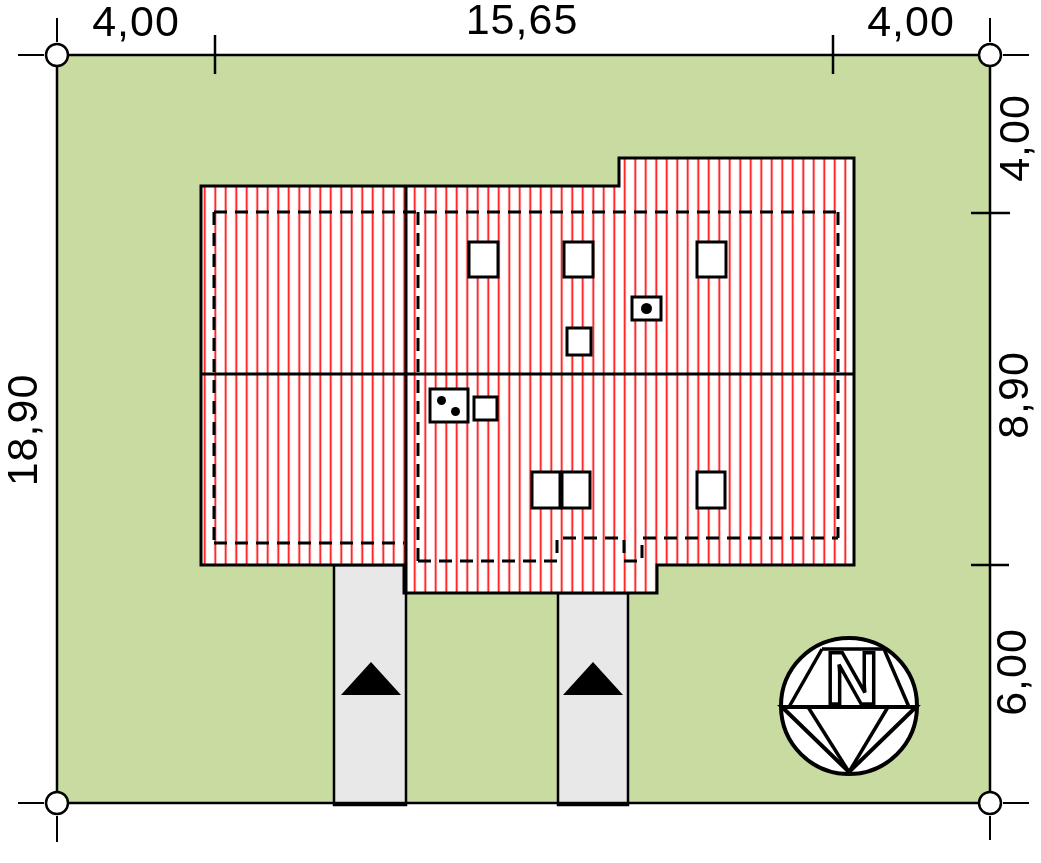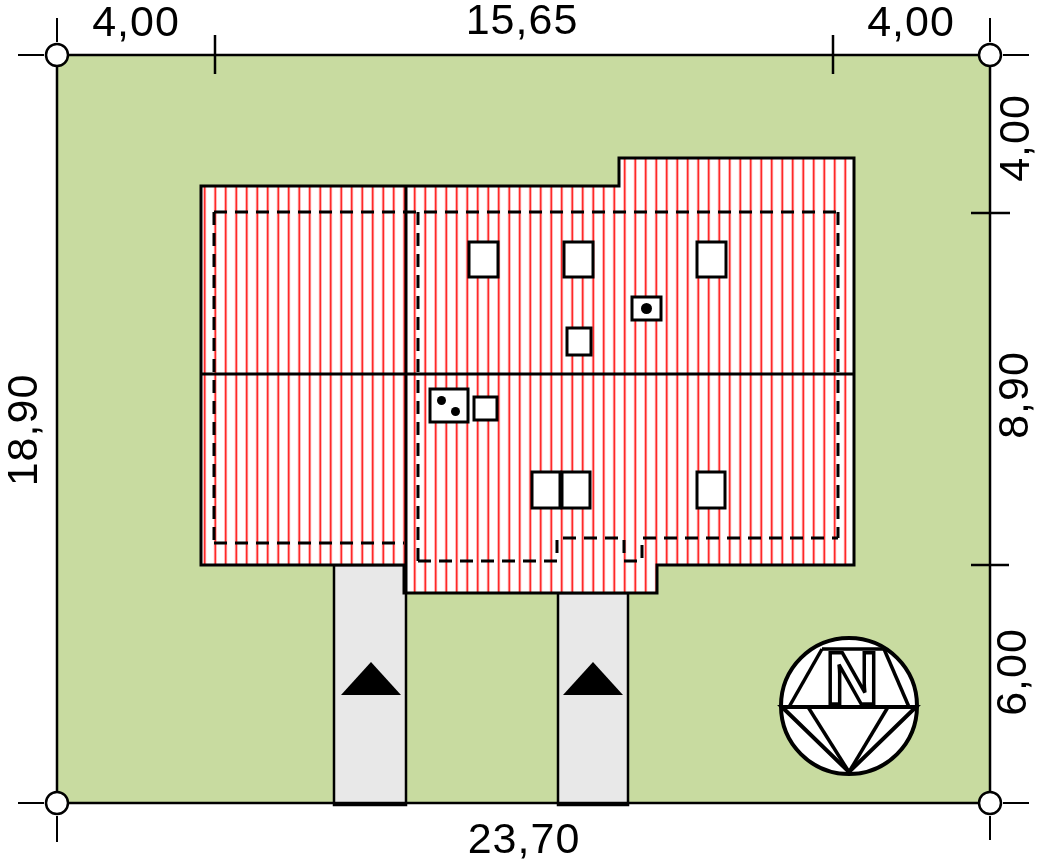--- a/index.html
+++ b/index.html
@@ -121,15 +121,14 @@
     </g>
   </svg>
 
   <div class="dim" style="left:136px;top:21px;">4,00</div>
   <div class="dim" style="left:522px;top:19px;">15,65</div>
   <div class="dim" style="left:911px;top:21px;">4,00</div>
   <div class="dim rot" style="left:22px;top:430px;">18,90</div>
   <div class="dim rot" style="left:1014px;top:138px;">4,00</div>
   <div class="dim rot" style="left:1013px;top:395px;">8,90</div>
   <div class="dim rot" style="left:1011px;top:672px;">6,00</div>
-  <div class="dim" style="left:524px;top:838px;">23,70</div>
 
 </div>
 
 </body></html>

